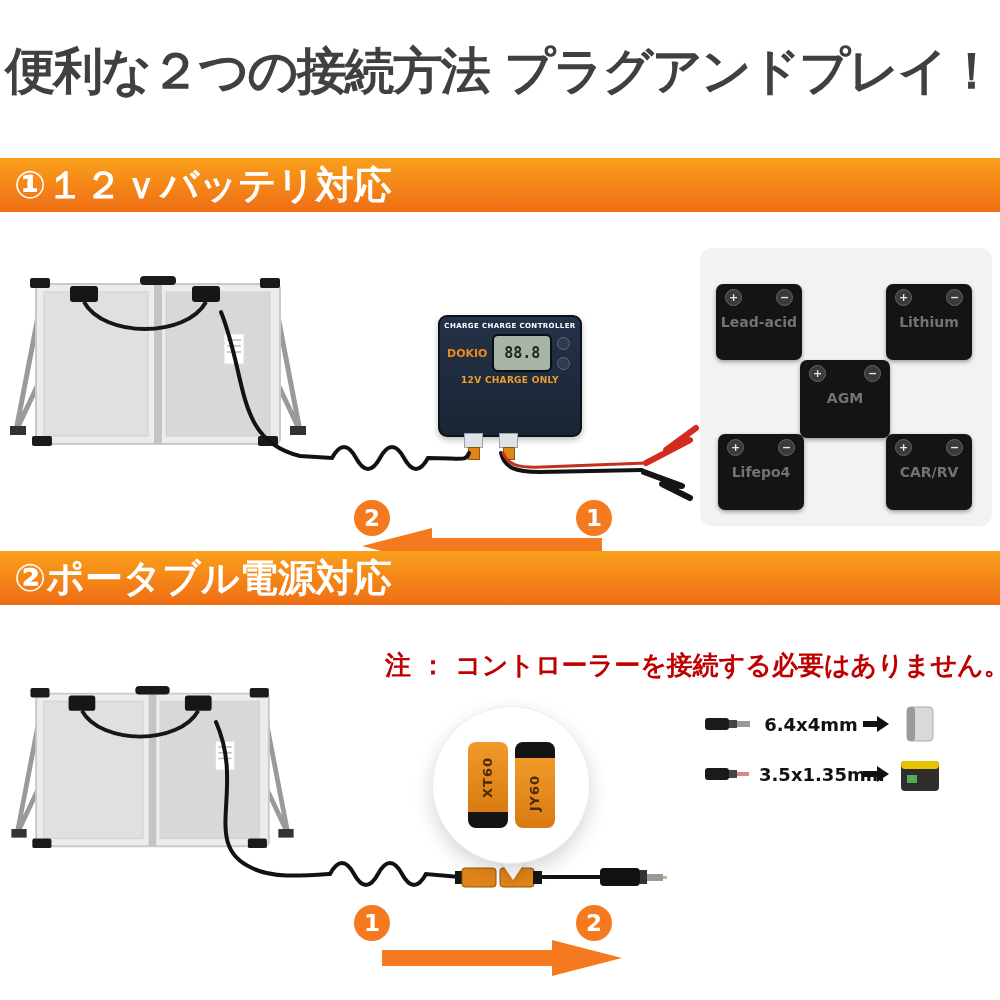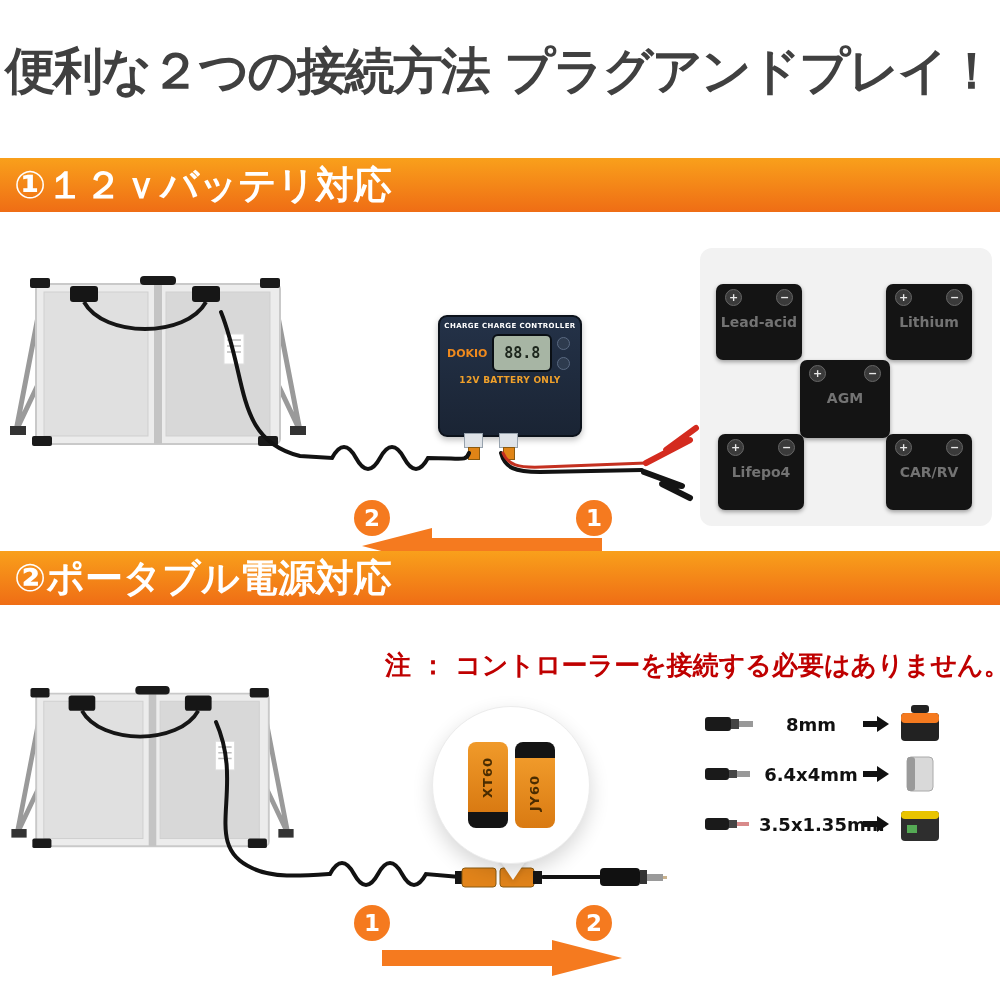--- a/index.html
+++ b/index.html
@@ -161,21 +161,21 @@
     <div class="ctrl-main">
       <div class="ctrl-brand">DOKIO</div>
       <div class="ctrl-lcd">
         <span>88.8</span>
       </div>
       <div class="ctrl-btns">
         <span class="btn-dot"></span>
         <span class="btn-dot"></span>
       </div>
     </div>
-    <div class="ctrl-label">12V BATTERY ONLY</div>
+    <div class="ctrl-label">12V CHARGE ONLY</div>
     <div class="ctrl-ports">
       <span class="port"></span>
       <span class="port"></span>
     </div>
   </div>
 
   <div class="bat-panel">
     <div class="battery b1">
       <div class="bat-top">
           <span class="term">+</span>
@@ -265,36 +265,20 @@
     </div>
   <div class="step s2-right">
       <span>2</span>
     </div>
   <svg class="big-arrow arrow2" viewBox="0 0 240 36">
     <polygon points="0,10 170,10 170,0 240,18 170,36 170,26 0,26" fill="#f57a1f"></polygon>
   </svg>
 
   <div class="adapters">
 
-    <div class="adapter-row">
-      <svg class="plug-icon" viewBox="0 0 56 22">
-        <rect x="2" y="4" width="26" height="14" rx="3" fill="#1a1a1a"></rect>
-          <rect x="28" y="6" width="8" height="10" fill="#444"></rect>
-          <rect x="36" y="8" width="14" height="6" fill="#999"></rect>
-      </svg>
-      <span class="size">8mm</span>
-      <svg class="small-arrow" viewBox="0 0 26 20">
-          <polygon points="0,7 14,7 14,2 26,10 14,18 14,13 0,13" fill="#111"></polygon>
-        </svg>
-      <svg class="station-icon" viewBox="0 0 46 42">
-        <rect x="14" y="2" width="18" height="8" rx="3" fill="#222"></rect>
-          <rect x="4" y="10" width="38" height="28" rx="4" fill="#222"></rect>
-          <rect x="4" y="10" width="38" height="10" rx="4" fill="#f57a1f"></rect>
-      </svg>
-    </div>
 
     <div class="adapter-row">
       <svg class="plug-icon" viewBox="0 0 56 22">
         <rect x="2" y="5" width="24" height="12" rx="3" fill="#1a1a1a"></rect>
           <rect x="26" y="7" width="8" height="8" fill="#444"></rect>
           <rect x="34" y="8" width="13" height="6" fill="#999"></rect>
       </svg>
       <span class="size">6.4x4mm</span>
       <svg class="small-arrow" viewBox="0 0 26 20">
           <polygon points="0,7 14,7 14,2 26,10 14,18 14,13 0,13" fill="#111"></polygon>

